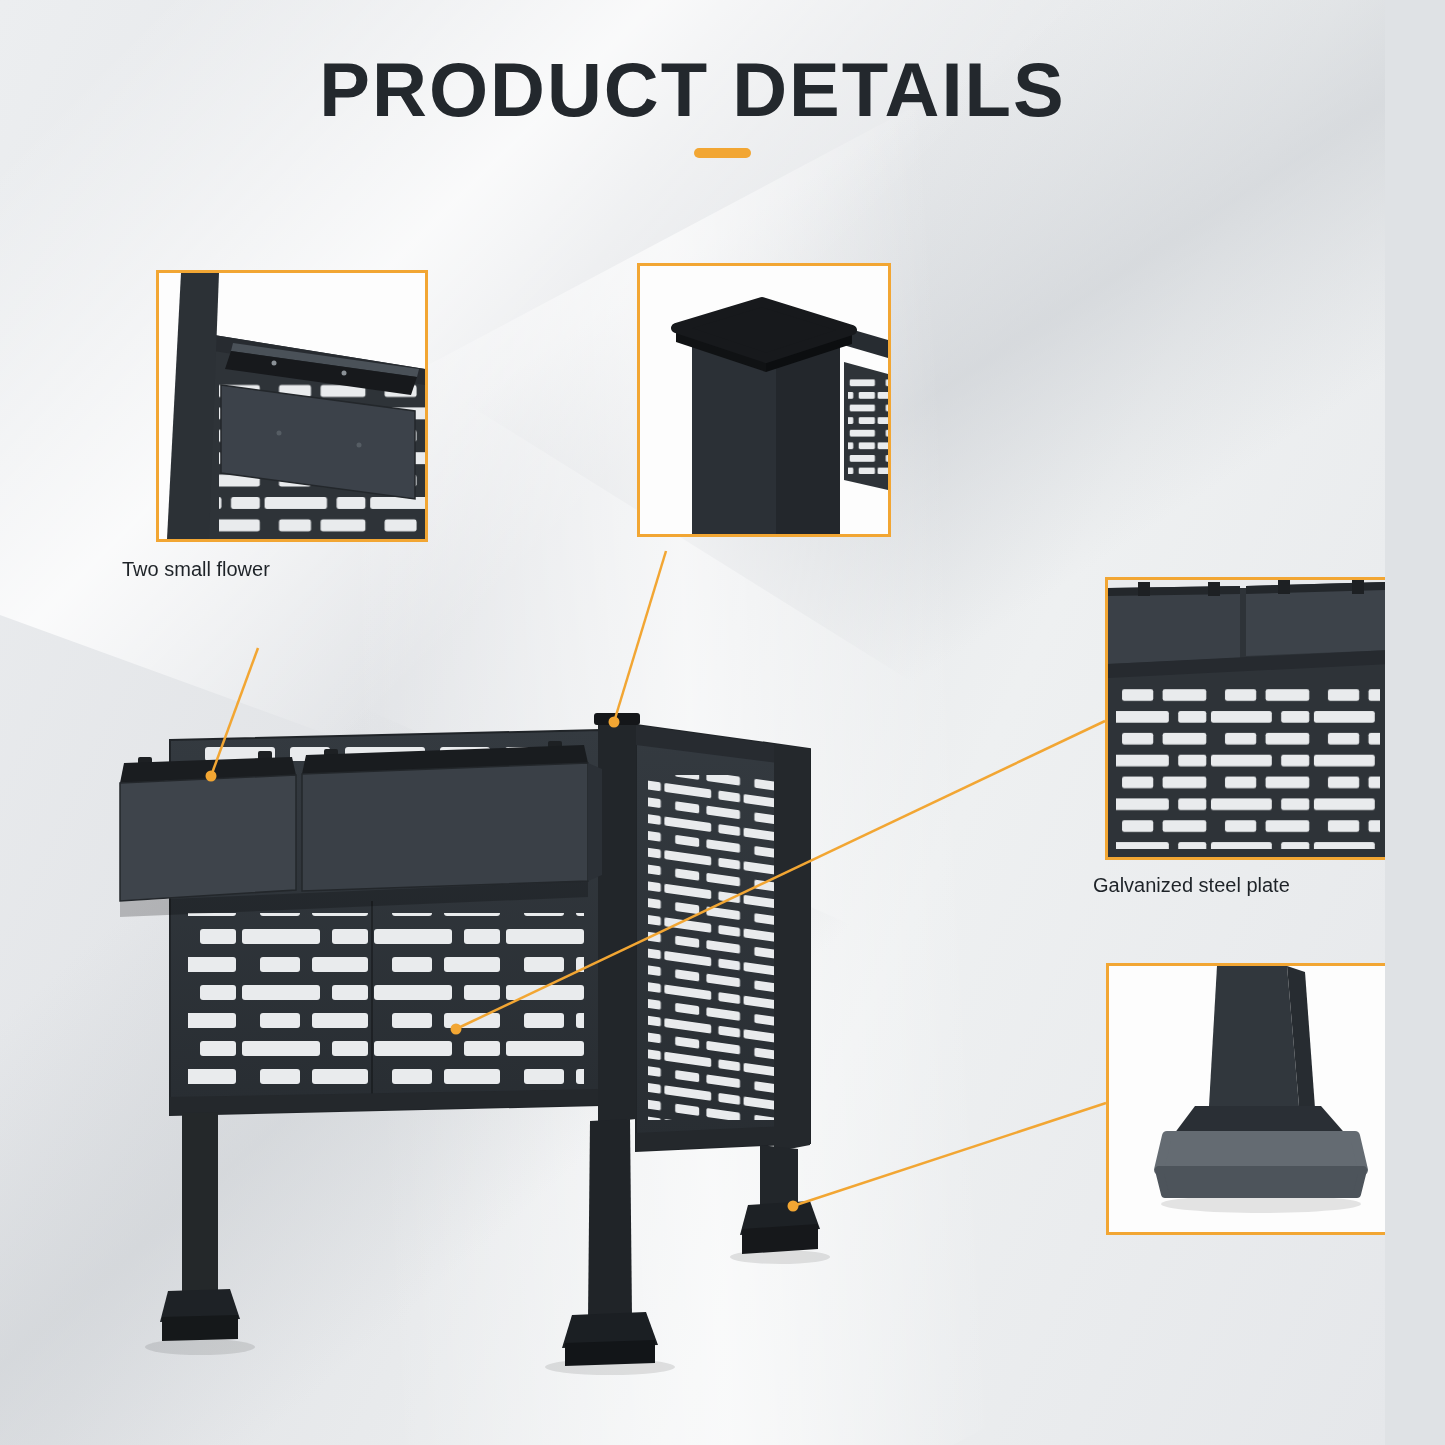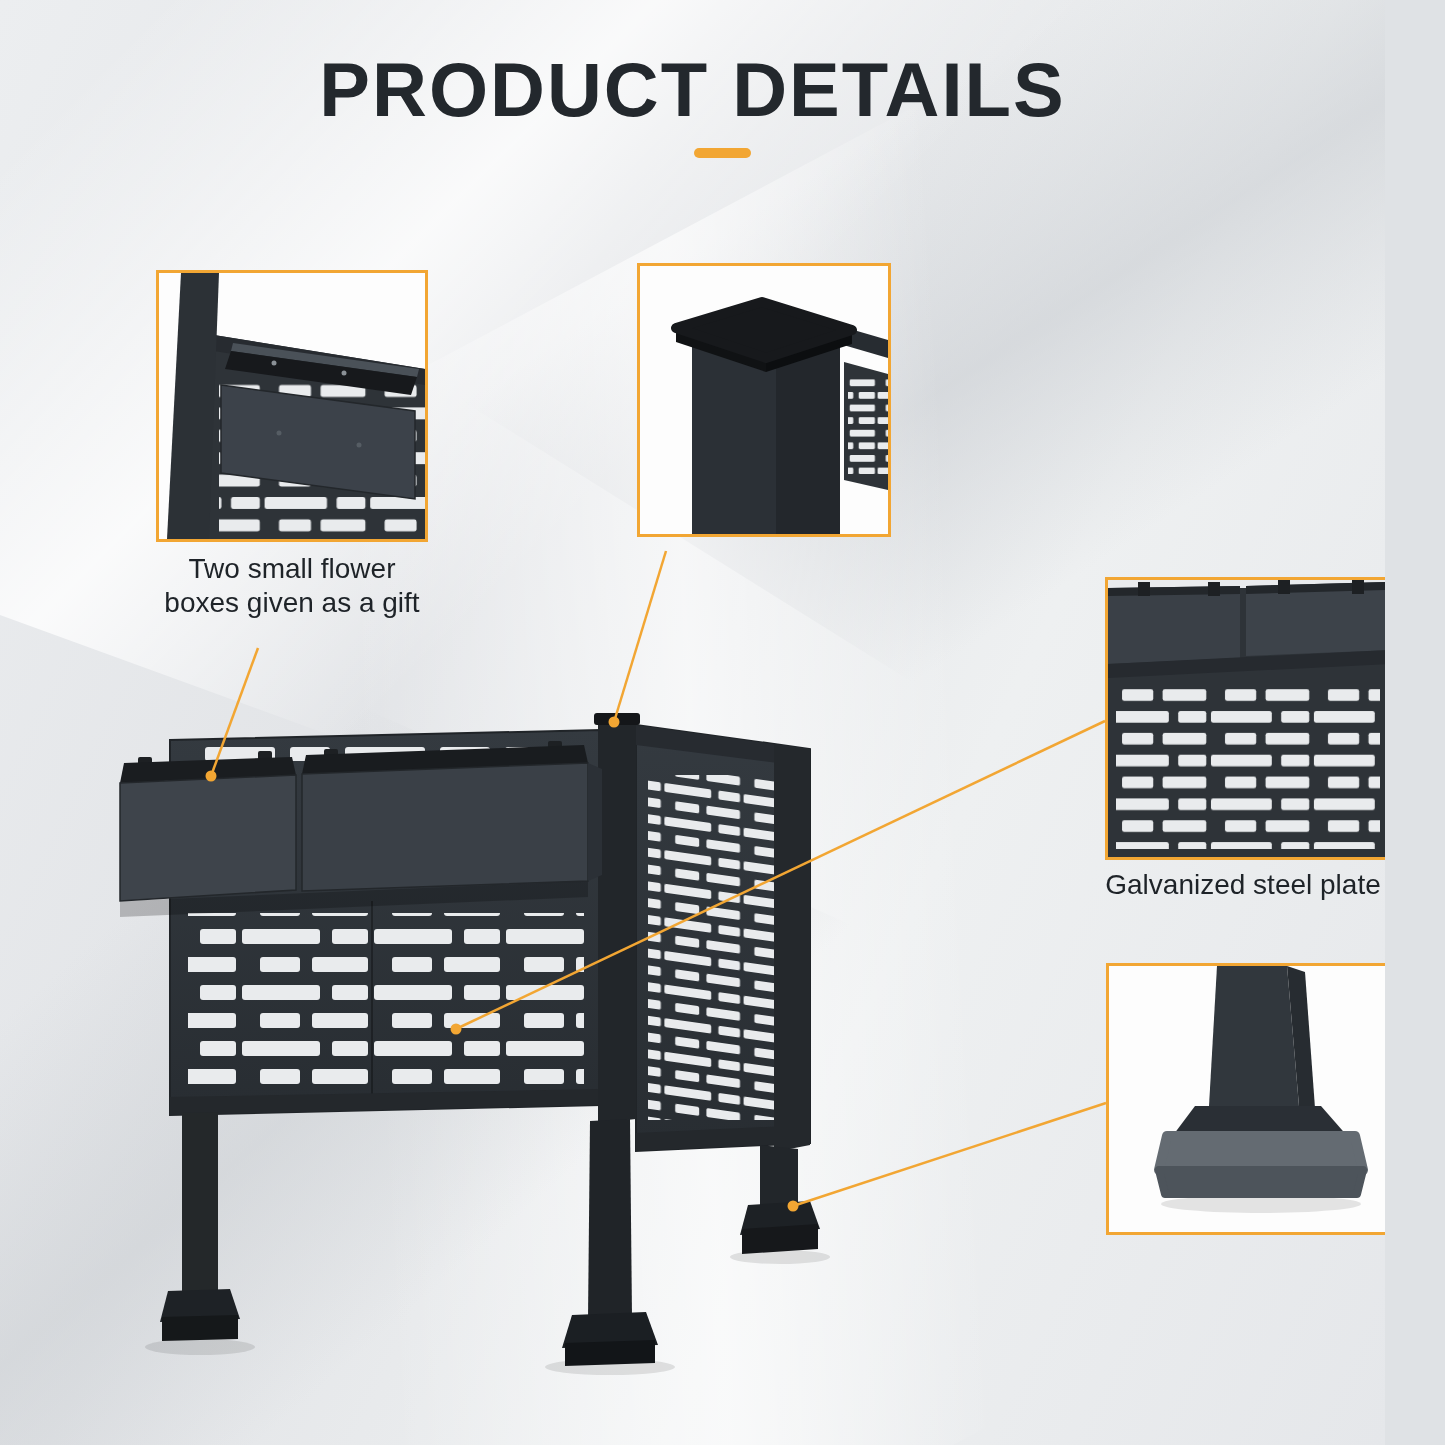--- a/index.html
+++ b/index.html
@@ -47,23 +47,23 @@
     border:3px solid var(--accent);
   }
   .callout svg{display:block;width:100%;height:100%;}
   #callout-flower-boxes{left:156px;top:270px;width:272px;height:272px;}
   #callout-edge-protection{left:637px;top:263px;width:254px;height:274px;}
   #callout-steel-plate{left:1105px;top:577px;width:286px;height:283px;}
   #callout-stability{left:1106px;top:963px;width:284px;height:272px;}
 
   .caption{
     position:absolute;
-    font-size:28px;line-height:34px;
+    font-size:20px;line-height:34px;
     color:var(--caption-color);
-    text-align:center;
+    text-align:left;
   }
   #caption-flower-boxes{left:122px;top:552px;width:340px;}
   #caption-edge-protection{left:640px;top:547px;width:260px;}
   #caption-steel-plate{left:1093px;top:868px;width:300px;}
   #caption-stability{left:1093px;top:1242px;width:300px;}
 
   .overlay{position:absolute;left:0;top:0;width:1445px;height:1445px;pointer-events:none;}
   .leader{stroke:var(--accent);stroke-width:2.5;fill:none;}
   .leader-dot{fill:var(--accent);}
 
@@ -276,17 +276,16 @@
       <g>
         <path d="M86,140 L212,140 L240,172 L62,172 Z" fill="#2a2f35"></path>
         <path d="M58,170 L246,170 L254,204 L50,204 Z" fill="#646b72" stroke="#646b72" stroke-width="10" stroke-linejoin="round"></path>
         <path d="M50,204 L254,204 L248,228 L56,228 Z" fill="#4d545b" stroke="#4d545b" stroke-width="8" stroke-linejoin="round"></path>
       </g>
     </svg>
   </div>
 
   <div class="caption" id="caption-flower-boxes">
     <div>Two small flower</div>
-    <div>boxes given as a gift</div>
   </div>
   <div class="caption" id="caption-steel-plate">Galvanized steel plate</div>
 
 </div>
 
 </body></html>

